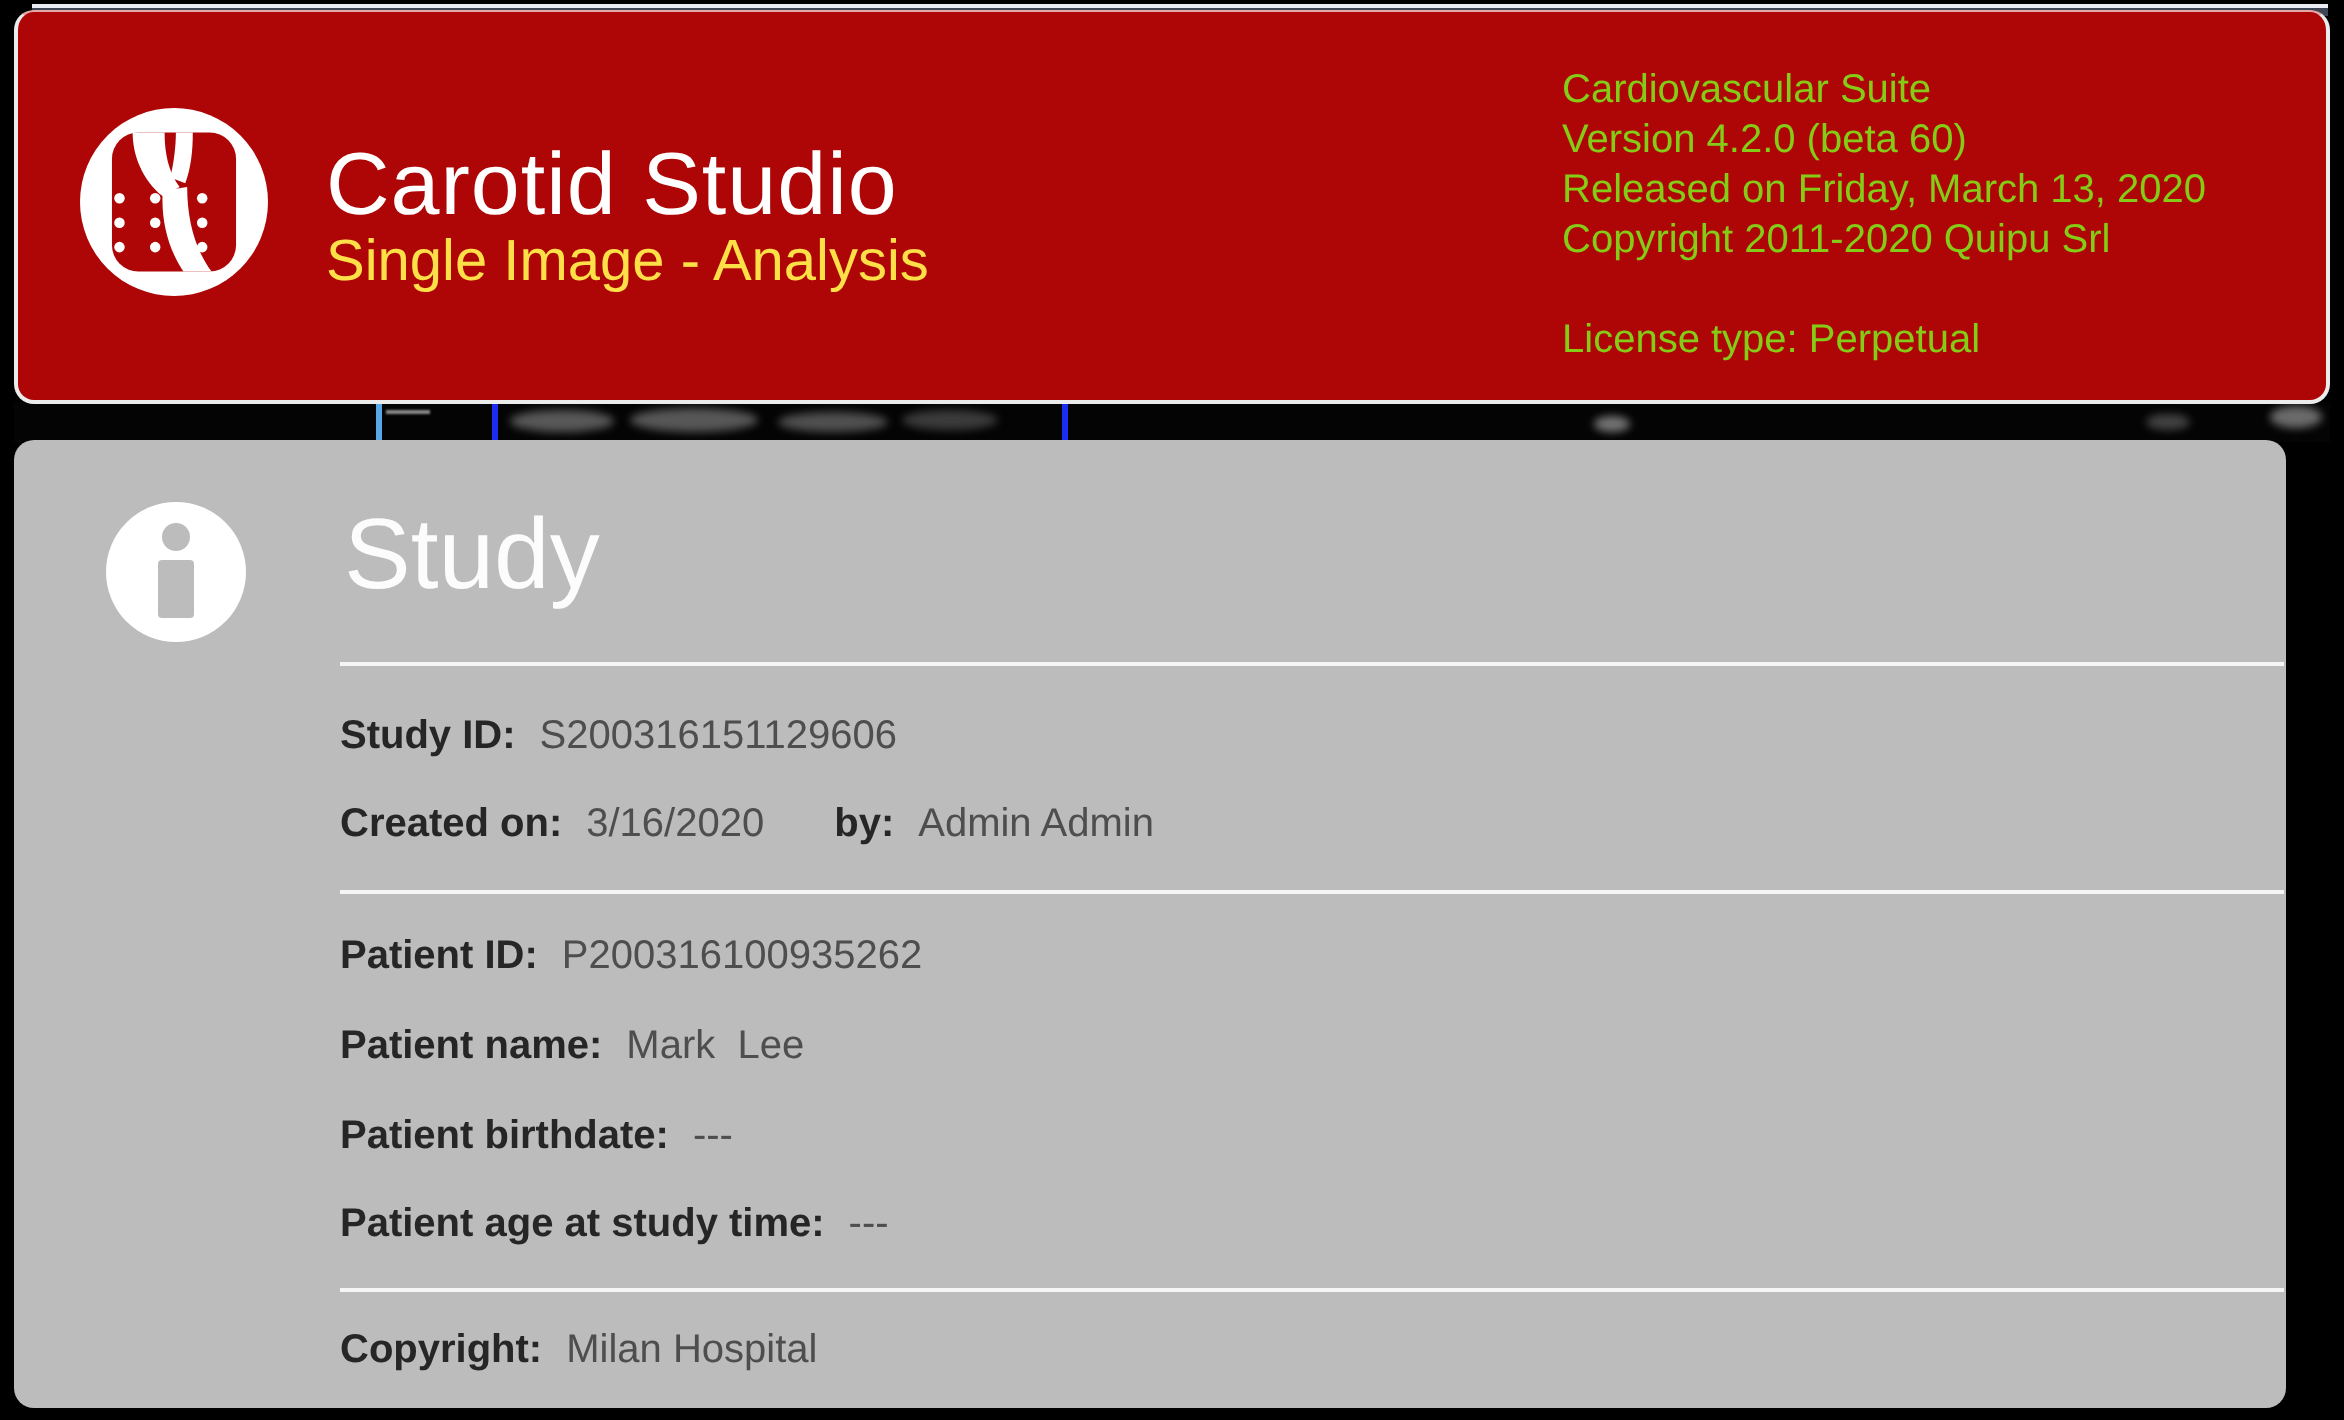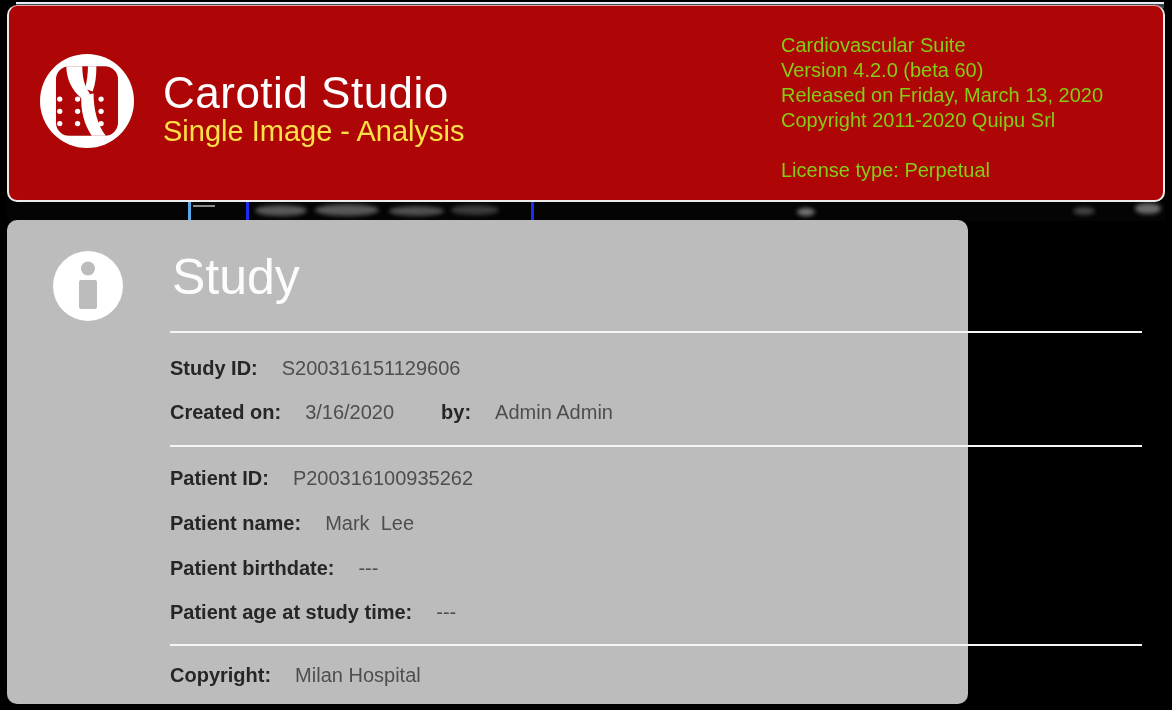--- a/index.html
+++ b/index.html
@@ -30,27 +30,27 @@
   .header-panel{position:absolute;left:7px;top:5px;width:1158px;height:197px;box-sizing:border-box;
     background:#ae0606;border:2px solid #ececec;border-top:1px solid rgba(255,255,255,.65);
     border-radius:10px;z-index:2;}
   .logo{position:absolute;left:31px;top:48px;width:94px;height:94px;}
   .app-title{position:absolute;left:154px;top:62px;font-size:44px;letter-spacing:.5px;color:#ffffff;}
   .app-subtitle{position:absolute;left:154px;top:109px;font-size:29px;color:#fde047;}
   .about{position:absolute;left:772px;top:27px;font-size:20px;line-height:25px;color:#84cc16;}
   .about .spacer{height:25px;}
 
   
-  .study-panel{position:absolute;left:7px;top:220px;width:961px;height:484px;
+  .study-panel{position:absolute;left:7px;top:220px;width:1136px;height:484px;
     background:#bcbcbc;border-radius:10px;z-index:2;}
   .info-icon{position:absolute;left:46px;top:31px;width:70px;height:70px;}
   .panel-title{position:absolute;left:165px;top:28px;font-size:50px;color:#fcfcfc;}
   .sep{position:absolute;left:163px;width:972px;height:2px;background:#f5f5f5;}
   .sep1{top:111px;} .sep2{top:225px;} .sep3{top:424px;}
-  .row{position:absolute;left:163px;display:flex;align-items:flex-start;gap:24px;
+  .row{position:absolute;left:163px;display:flex;align-items:flex-start;gap:12px;
     font-size:20px;color:#4e4e4e;white-space:pre;}
   .row .lbl{font-weight:bold;color:#262626;}
   .row .by-lbl{margin-left:23px;}
   .r-study{top:137px;} .r-created{top:181px;} .r-pid{top:247px;}
   .r-pname{top:292px;} .r-pbirth{top:337px;} .r-page{top:381px;} .r-inst{top:444px;}
 </style>
 </head>
 <body>
 
 <div class="stage">

